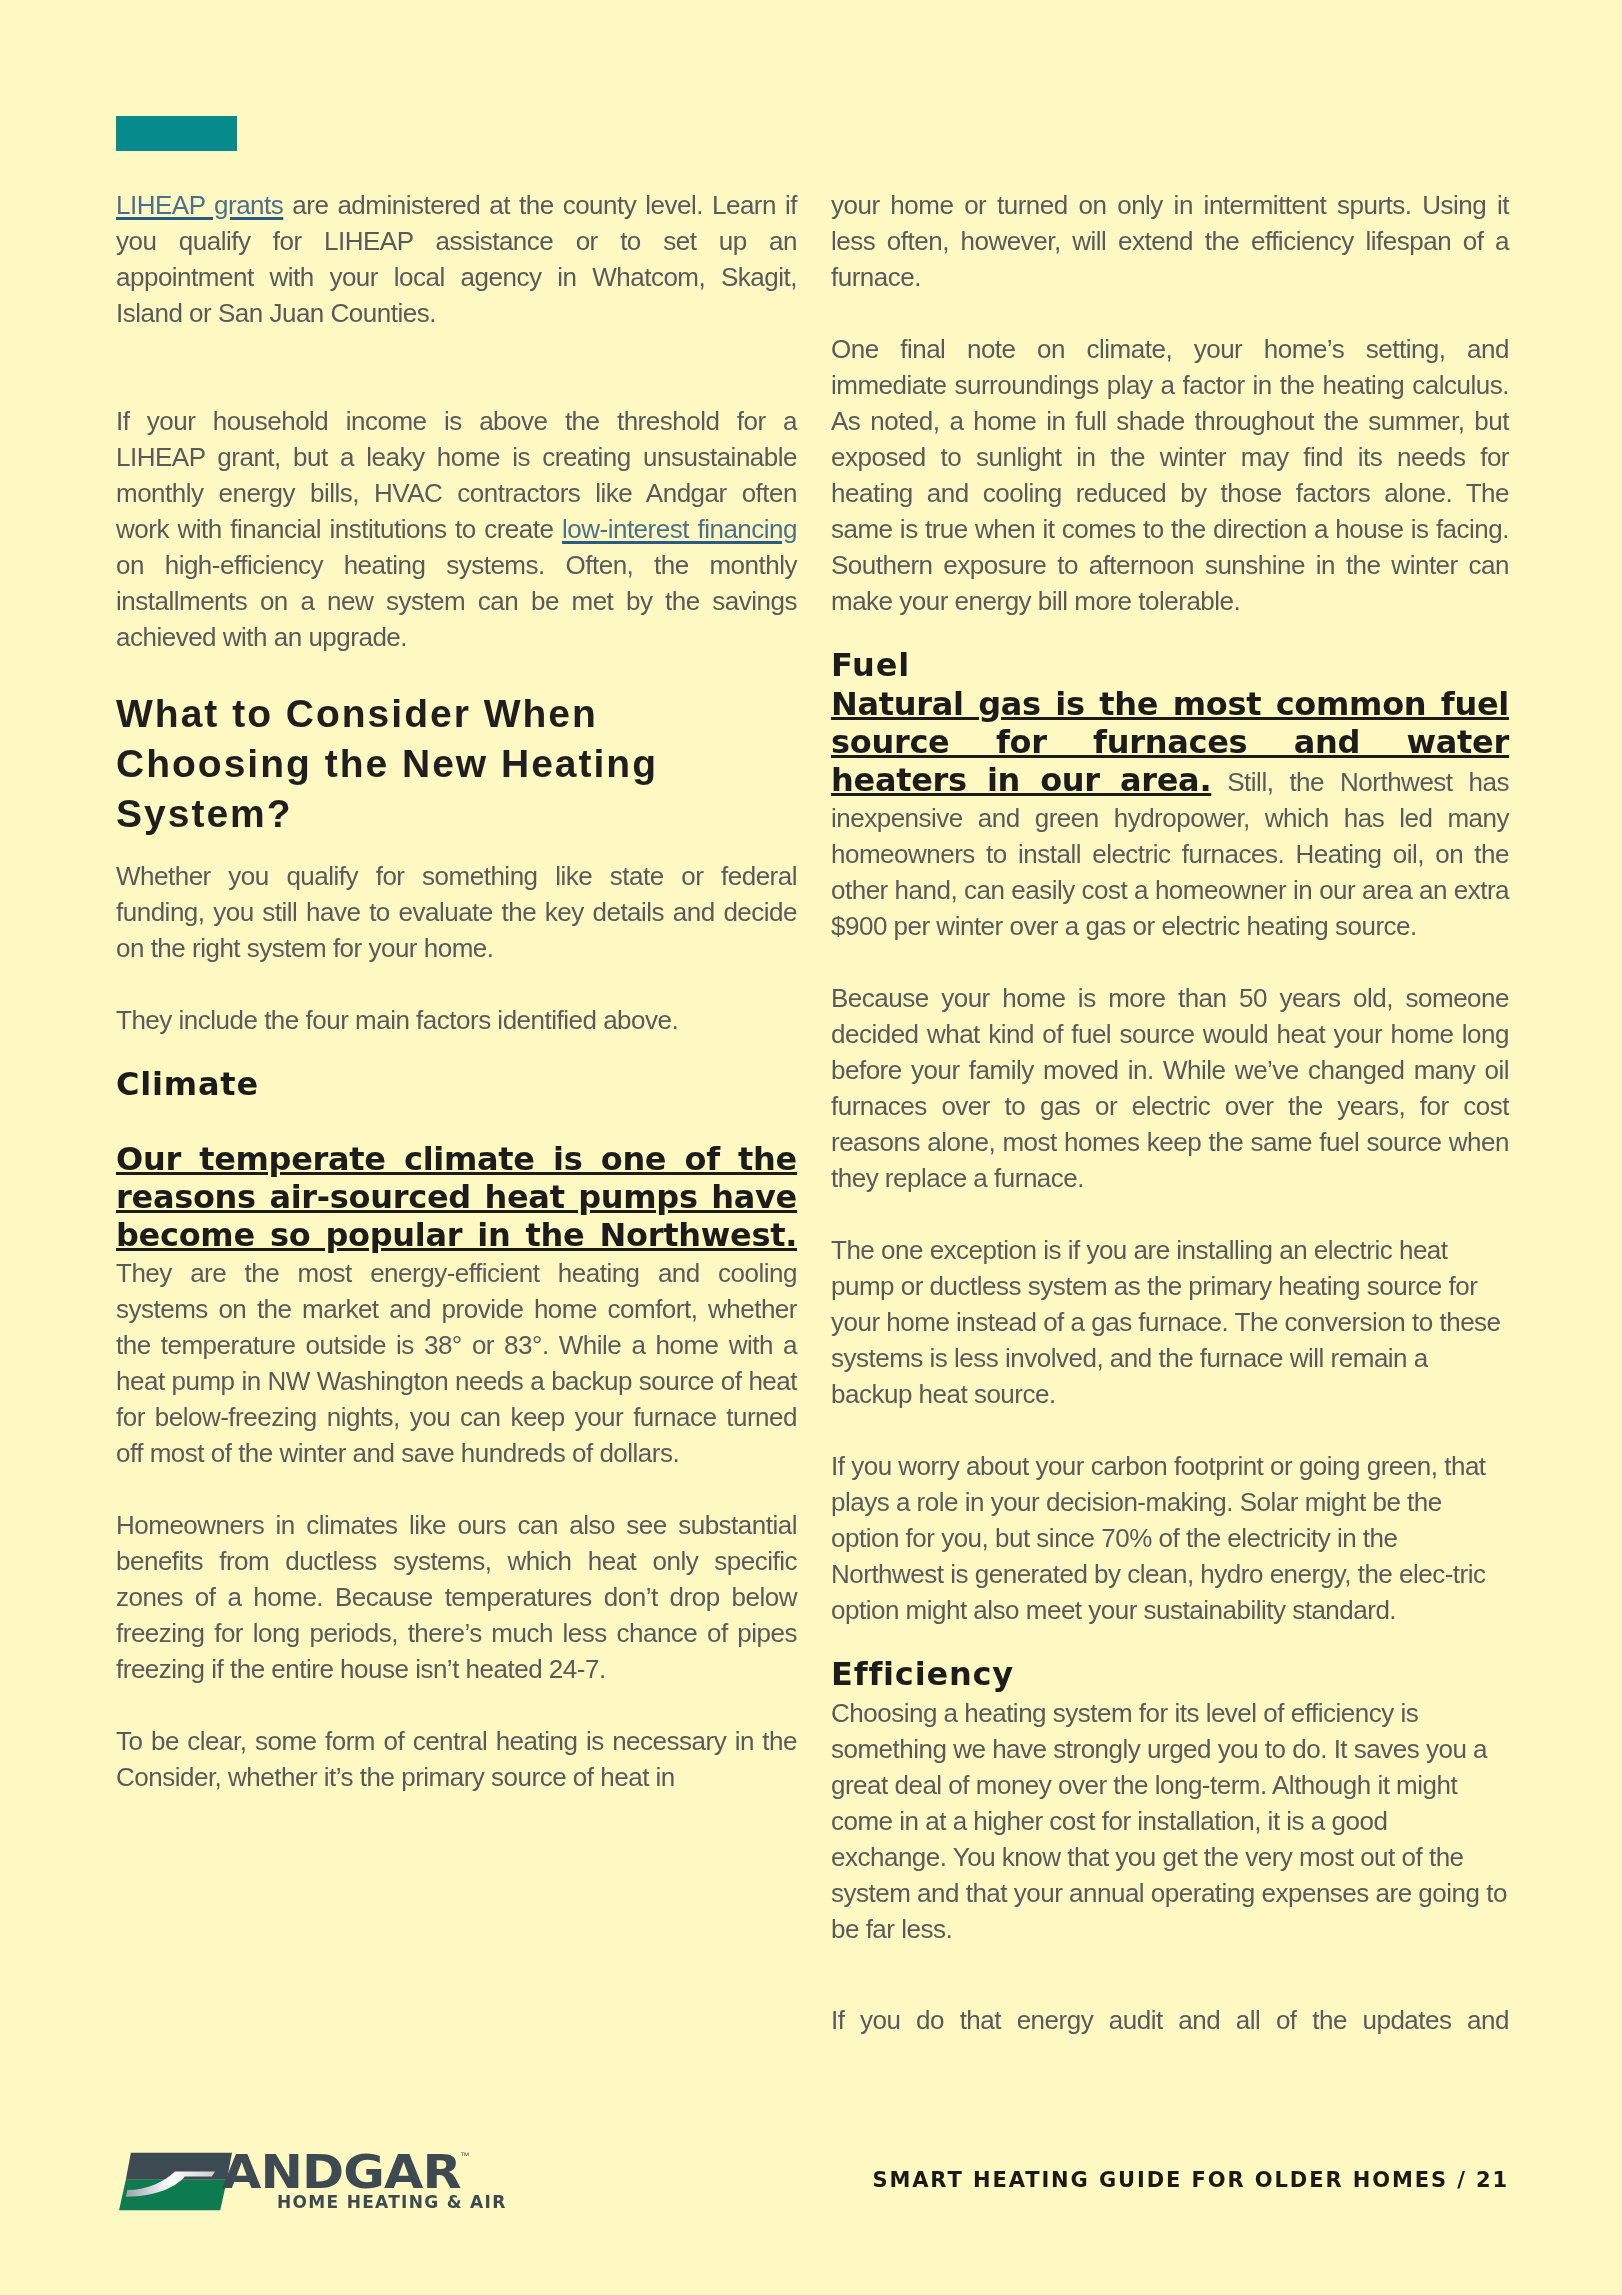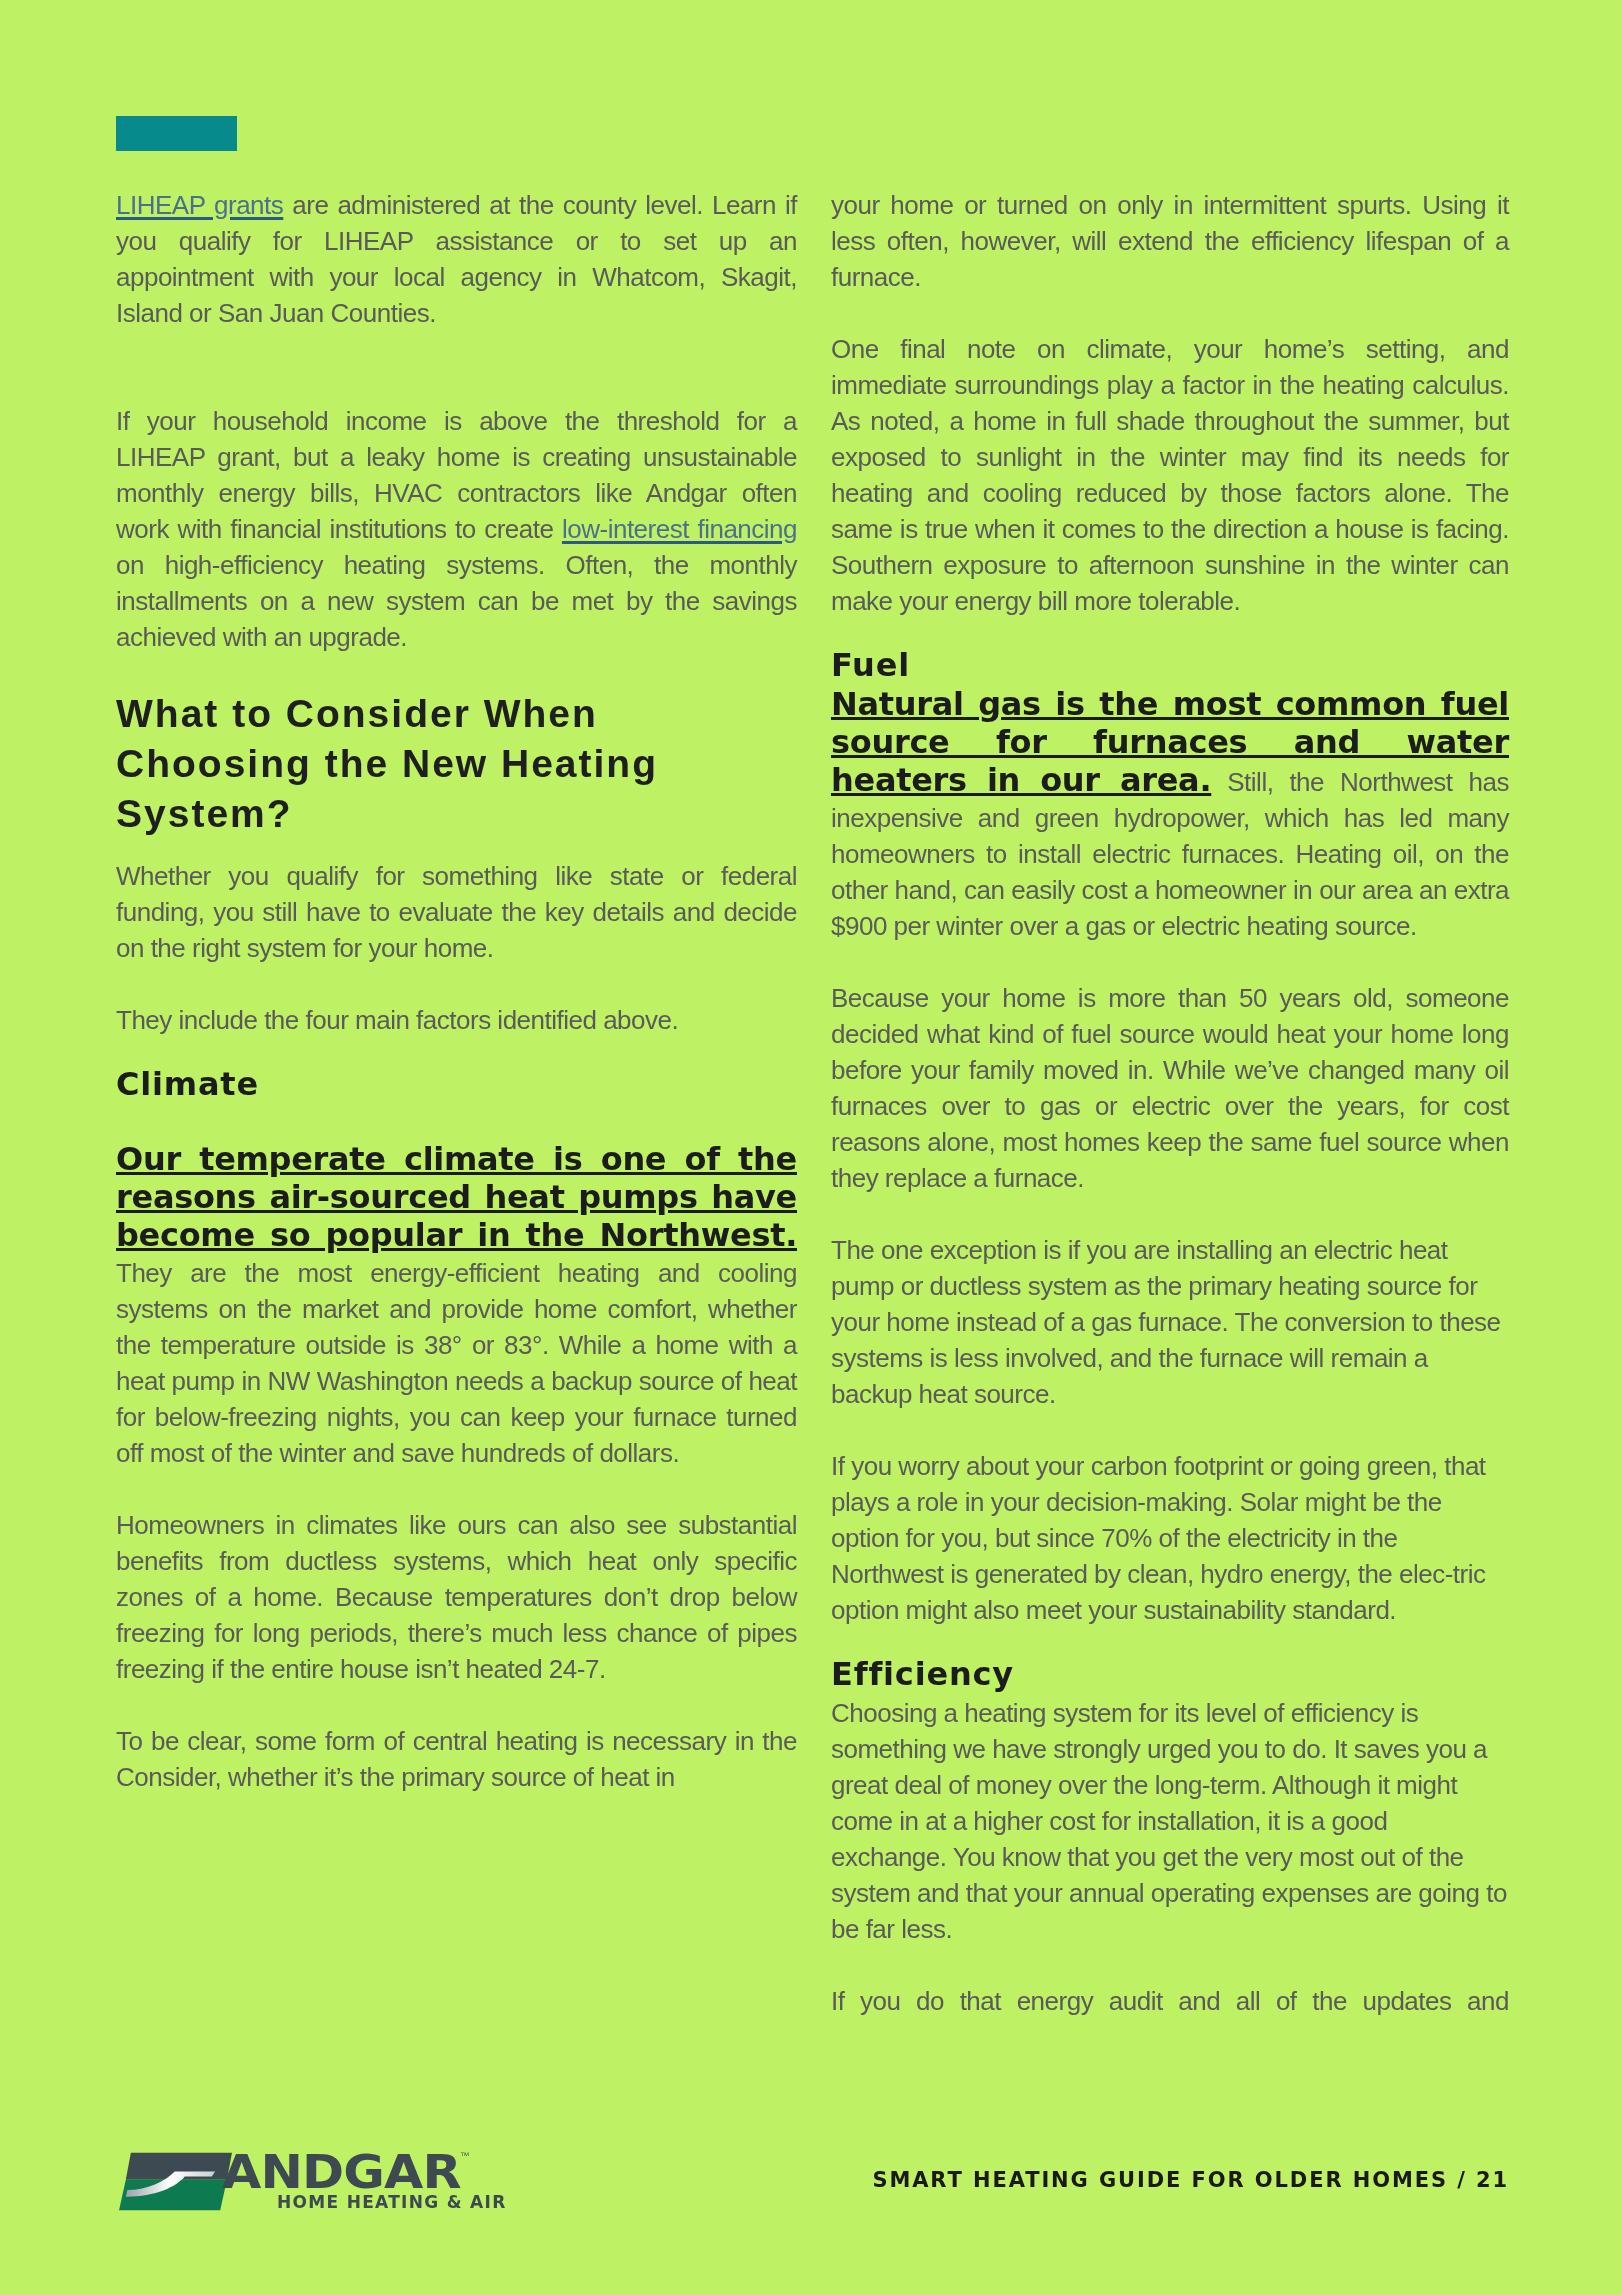--- a/index.html
+++ b/index.html
@@ -1,17 +1,17 @@
 <!DOCTYPE html>
 <html style="font-size:13.5px"><head>
 <meta charset="utf-8">
 <style>
   html, body { margin: 0; padding: 0; background: #ffffff; }
   body { width: 1622px; height: 2295px; position: relative; overflow: hidden; }
-  .page { position: absolute; left: 0; top: 0; width: 1622px; height: 2295px; background: #bef264; }
+  .page { position: absolute; left: 0; top: 0; width: 1622px; height: 2295px; background: #fef9c3; }
   .teal-bar { position: absolute; left: 116px; top: 116px; width: 121px; height: 35px; background: #078a8b; }
   .col { position: absolute; top: 187px; }
   .col-left { left: 116px; width: 681px; }
   .col-right { left: 831px; width: 678px; }
   p { margin: 0; font-family: "Liberation Sans", sans-serif; font-size: 26px; line-height: 36px; color: #5a5a5a; font-weight: 400; letter-spacing: -0.5px; }
   p.j { text-align: justify; }
   p.l { text-align: left; }
   .gap { height: 36px; }
   .strong { font-family: "DejaVu Sans", sans-serif; font-weight: bold; color: #1c1c1c; letter-spacing: -0.3px; font-size: 32px; text-decoration: underline; }
   a.link { color: #4d6f8e; text-decoration: underline; text-decoration-color: #2a5a86; text-decoration-thickness: 2.5px; text-underline-offset: 3.4px; }
@@ -64,21 +64,21 @@
     <p class="j">Because your home is more than 50 years old, someone decided what kind of fuel source would heat your home long before your family moved in. While we’ve changed many oil furnaces over to gas or electric over the years, for cost reasons alone, most homes keep the same fuel source when they replace a furnace.</p>
     <div class="gap"></div>
     <p class="l">The one exception is if you are installing an electric heat pump or ductless system as the primary heating source for your home instead of a gas furnace. The conversion to these systems is less involved, and the furnace will remain a backup heat source.</p>
     <div class="gap"></div>
     <p class="l">If you worry about your carbon footprint or going green, that plays a role in your decision-making. Solar might be the option for you, but since 70% of the electricity in the Northwest is generated by clean, hydro energy, the elec-tric option might also meet your sustainability standard.</p>
     <div style="height:25px"></div>
 
     <h3>Efficiency</h3>
     <p class="l">Choosing a heating system for its level of efficiency is something we have strongly urged you to do. It saves you a great deal of money over the long-term. Although it might come in at a higher cost for installation, it is a good exchange. You know that you get the very most out of the system and that your annual operating expenses are going to be far less.</p>
     <div class="gap"></div>
-    <p class="j" style="text-align-last: justify;">If you do that energy audit and all of the updates and</p>
+    <p class="j" style="text-align-last: justify; margin-top: 19px;">If you do that energy audit and all of the updates and</p>
   </div>
 
   <div class="footer-logo">
     <svg width="118" height="61" viewBox="0 0 140 72" style="position:absolute;left:0;top:0;">
       <defs>
         <linearGradient id="swoosh" x1="0" y1="0" x2="1" y2="0">
           <stop offset="0" stop-color="#9aa3a8"></stop>
           <stop offset="0.5" stop-color="#ffffff"></stop>
           <stop offset="1" stop-color="#c8ced1"></stop>
         </linearGradient>

